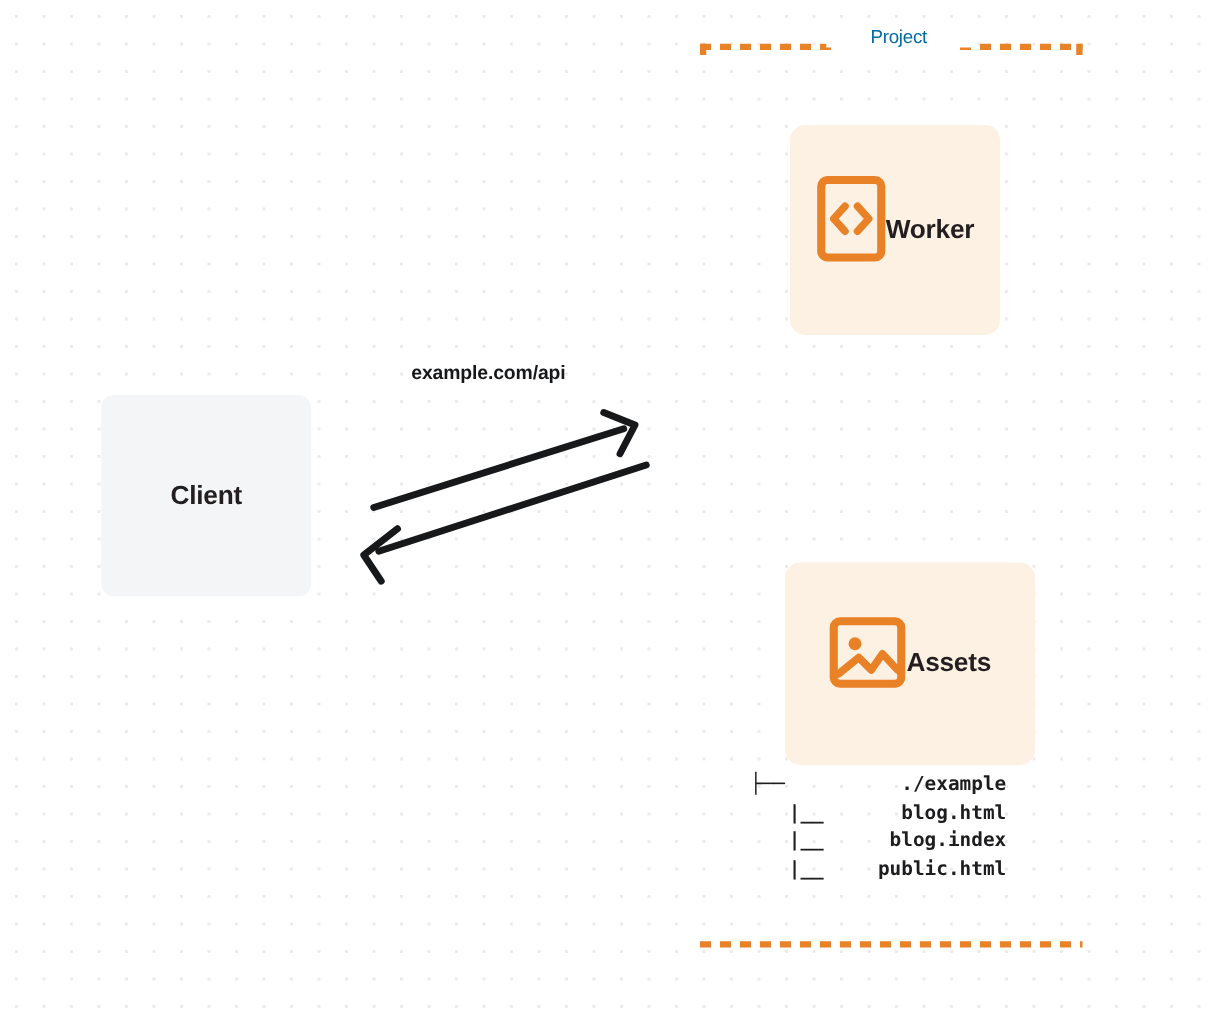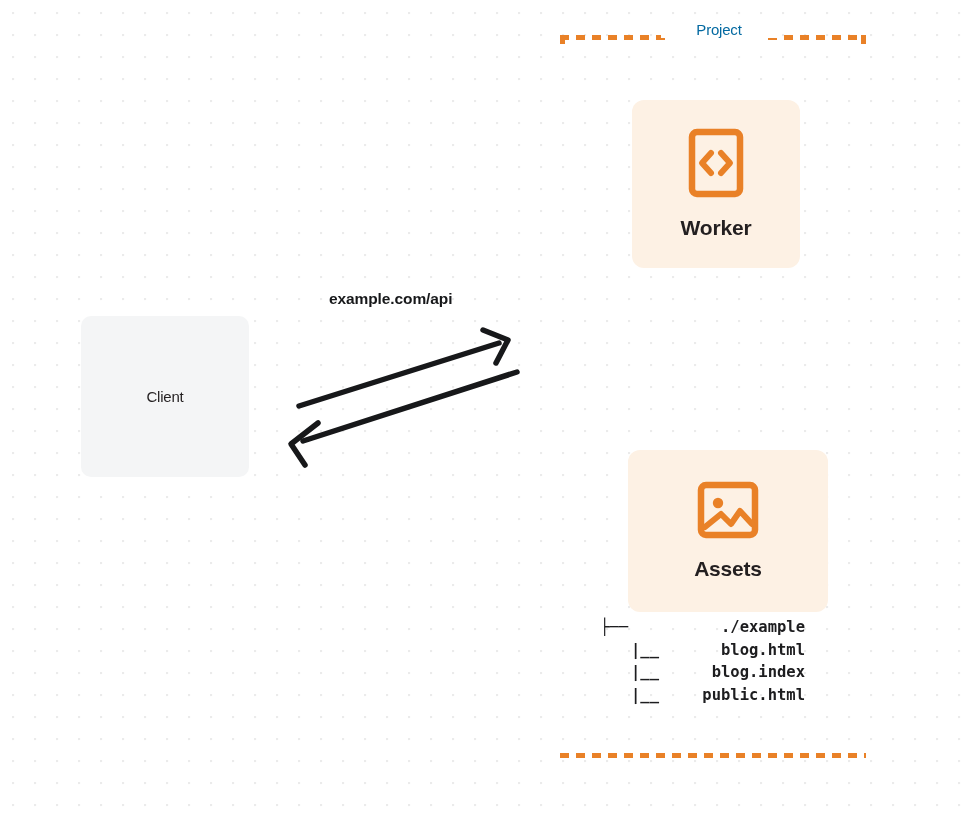--- a/index.html
+++ b/index.html
@@ -21,22 +21,22 @@
   
   #client-node {
     position: absolute;
     left: 81px; top: 316px;
     width: 168px; height: 161px;
     background: #f4f5f6;
     border-radius: 10px;
     display: flex; align-items: center; justify-content: center;
   }
   #client-node .node-label {
-    font-size: 15px;
-    font-weight: 400;
+    font-size: 21px;
+    font-weight: 700;
     color: #231f20;
     letter-spacing: -0.2px;
   }
 
   
   #arrow-layer {
     position: absolute;
     left: 0; top: 0;
     width: 980px; height: 818px;
     pointer-events: none;
@@ -89,21 +89,21 @@
     background: #ffffff;
     letter-spacing: -0.2px;
   }
 
   
   .card {
     position: absolute;
     background: #fdf1e4;
     border-radius: 12px;
     display: flex;
-    flex-direction: column;
+    flex-direction: row;
     align-items: center;
     justify-content: center;
     text-align: center;
   }
   #worker-card { left: 632px; top: 100px; width: 168px; height: 168px; }
   #assets-card { left: 628px; top: 450px; width: 200px; height: 162px; }
 
   .card .card-icon { display: block; }
   #worker-card .card-icon { margin-bottom: 14px; }
   #assets-card .card-icon { margin-bottom: 14px; }

